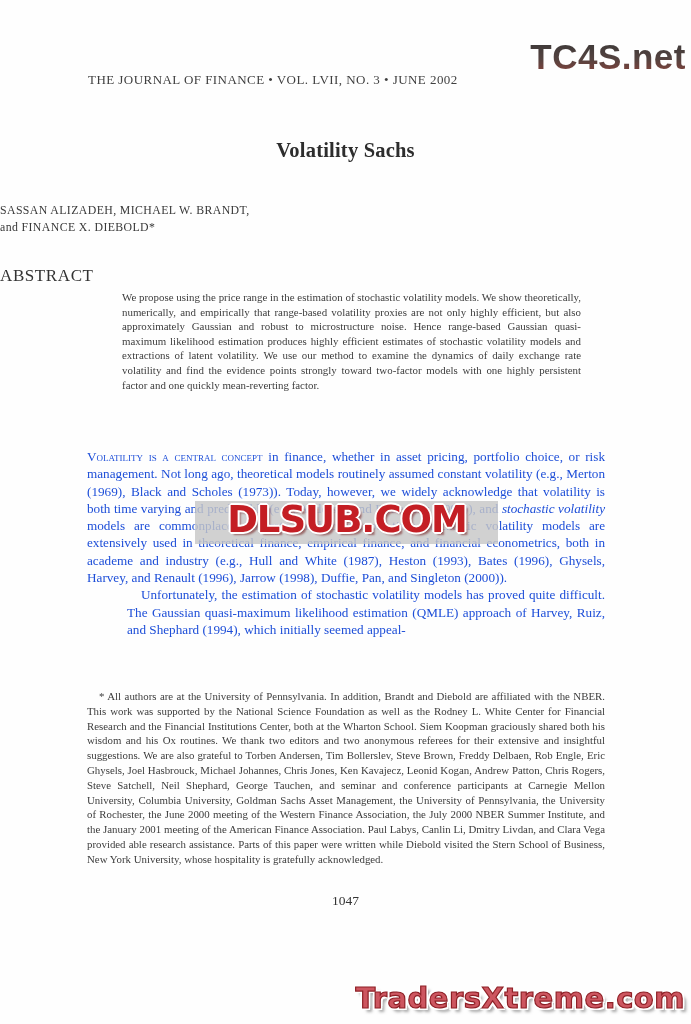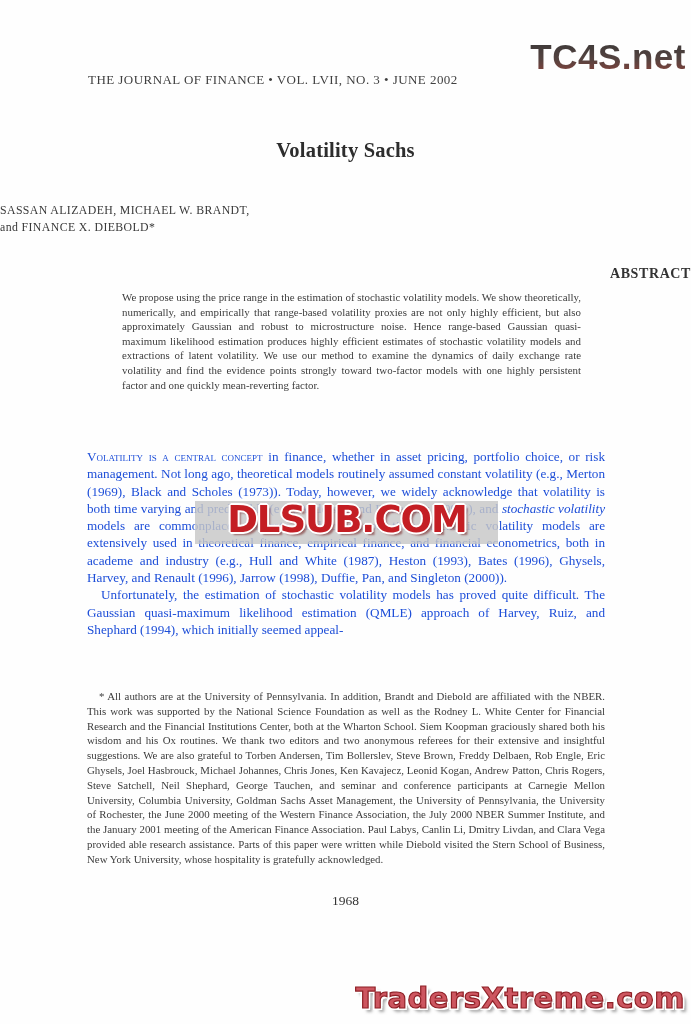--- a/index.html
+++ b/index.html
@@ -23,35 +23,35 @@
     text-align:center; font-size:20.5px; font-weight:bold;
     line-height:26px; color:#2d2d2d; letter-spacing:0.2px;
   }
   .authors {
     position:absolute; left:0; right:0; top:202px;
     font-size:11.8px; line-height:16.5px;
     letter-spacing:0.4px; color:#383838;
   }
   .abstract-heading {
     position:absolute; left:0; right:0; top:266px;
-    text-align:right; font-size:14px; font-weight:bold;
+    text-align:left; font-size:17px; font-weight:normal;
     letter-spacing:0.6px; color:#333;
   }
   .abstract {
     position:absolute; left:122px; top:290px; width:459px;
     font-size:10.9px; line-height:14.6px; text-align:justify;
     color:#3c3c3c;
   }
   .body-text {
     position:absolute; left:87px; top:448px; width:518px;
     font-size:13.2px; line-height:17.3px; text-align:justify;
     color:#1d4ed8;
   }
   .body-text p { margin:0; }
-  .body-text p.indent { text-indent:14px; }
+  .body-text p.indent { text-indent:14px;margin-left:40px; }
   .smallcaps { font-variant:small-caps; }
   .italic { font-style:italic; }
 
   .footnote {
     position:absolute; left:87px; top:689px; width:518px;
     font-size:10.85px; line-height:14.8px; text-align:justify;
     text-indent:12px; color:#3c3c3c;
   }
   .page-number {
     position:absolute; left:0; right:0; top:893px;
@@ -114,21 +114,21 @@
 
   <div class="abstract">We propose using the price range in the estimation of stochastic volatility models. We show theoretically, numerically, and empirically that range-based volatility proxies are not only highly efficient, but also approximately Gaussian and robust to microstructure noise. Hence range-based Gaussian quasi-maximum likelihood estimation produces highly efficient estimates of stochastic volatility models and extractions of latent volatility. We use our method to examine the dynamics of daily exchange rate volatility and find the evidence points strongly toward two-factor models with one highly persistent factor and one quickly mean-reverting factor.</div>
 
   <div class="body-text">
     <p><span class="smallcaps">Volatility is a central concept</span><span> in finance, whether in asset pricing, portfolio choice, or risk management. Not long ago, theoretical models routinely assumed constant volatility (e.g., Merton (1969), Black and Scholes (1973)). Today, however, we widely acknowledge that volatility is both time varying and predictable (e.g., Andersen and Bollerslev (1997)), and </span><span class="italic">stochastic volatility</span><span> models are commonplace. Discrete- and continuous-time stochastic volatility models are extensively used in theoretical finance, empirical finance, and financial econometrics, both in academe and industry (e.g., Hull and White (1987), Heston (1993), Bates (1996), Ghysels, Harvey, and Renault (1996), Jarrow (1998), Duffie, Pan, and Singleton (2000)).</span></p>
     <p class="indent">Unfortunately, the estimation of stochastic volatility models has proved quite difficult. The Gaussian quasi-maximum likelihood estimation (QMLE) approach of Harvey, Ruiz, and Shephard (1994), which initially seemed appeal-</p>
   </div>
 
   <div class="footnote">* All authors are at the University of Pennsylvania. In addition, Brandt and Diebold are affiliated with the NBER. This work was supported by the National Science Foundation as well as the Rodney L. White Center for Financial Research and the Financial Institutions Center, both at the Wharton School. Siem Koopman graciously shared both his wisdom and his Ox routines. We thank two editors and two anonymous referees for their extensive and insightful suggestions. We are also grateful to Torben Andersen, Tim Bollerslev, Steve Brown, Freddy Delbaen, Rob Engle, Eric Ghysels, Joel Hasbrouck, Michael Johannes, Chris Jones, Ken Kavajecz, Leonid Kogan, Andrew Patton, Chris Rogers, Steve Satchell, Neil Shephard, George Tauchen, and seminar and conference participants at Carnegie Mellon University, Columbia University, Goldman Sachs Asset Management, the University of Pennsylvania, the University of Rochester, the June 2000 meeting of the Western Finance Association, the July 2000 NBER Summer Institute, and the January 2001 meeting of the American Finance Association. Paul Labys, Canlin Li, Dmitry Livdan, and Clara Vega provided able research assistance. Parts of this paper were written while Diebold visited the Stern School of Business, New York University, whose hospitality is gratefully acknowledged.</div>
 
-  <div class="page-number">1968</div>
+  <div class="page-number">1047</div>
 
   <div class="wm-top">TC4S.net</div>
 
   <div class="wm-mid-band"></div>
   <div class="wm-mid">DLSUB.COM</div>
 
   <div class="wm-bottom">TradersXtreme.com</div>
 
 </div>
 

